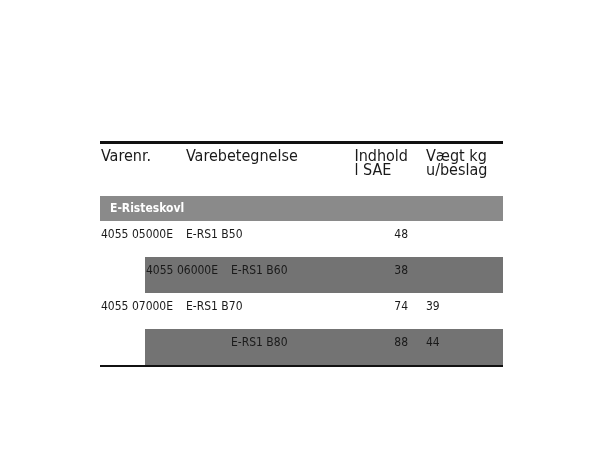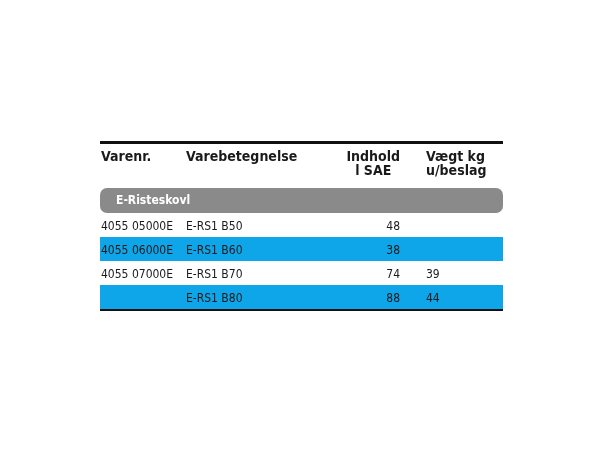--- a/index.html
+++ b/index.html
@@ -1,29 +1,29 @@
 <!DOCTYPE html>
 <html><head>
   <meta charset="utf-8">
   <style>
     html, body { margin: 0; padding: 0; background: #ffffff; }
     body { width: 600px; height: 450px; position: relative; overflow: hidden;
            font-family: "DejaVu Sans Condensed", "DejaVu Sans", sans-serif; color: #1a1a1a; }
     .table { position: absolute; left: 100px; top: 141px; width: 403px; }
     .top-rule { height: 3px; background: #111; }
-    .head { position: relative; height: 44px; font-weight: bold; font-size: 14px; line-height: 14px; }
+    .head { position: relative; height: 52px; font-weight: normal; font-size: 16px; line-height: 14px; }
     .head .c { position: absolute; top: 5px; }
     .col-varenr { left: 1px; }
     .col-betegn { left: 86px; }
-    .col-indhold { right: 103px; text-align: center; }
+    .col-indhold { right: 95px; text-align: left; }
     .col-vaegt { right: 3px; width: 74px; text-align: left; }
     .group { height: 25px; background: #8a8a8a; color: #fff; font-weight: bold; font-size: 12px;
-             line-height: 25px; padding-left: 16px; border-radius: 7px; }
-    .row { position: relative; height: 24px; font-size: 12px; line-height: 26px; }
-    .row.alt { background: #0ea5e9; }
+             line-height: 25px; padding-left: 10px; }
+    .row { position: relative; height: 36px; font-size: 12px; line-height: 26px; }
+    .row.alt { background: #737373; margin-left: 45px; }
     .row .c { position: absolute; top: 0; }
     .bottom-rule { height: 2px; background: #111; }
     .head .c span { display: block; }
   </style>
 </head>
 <body>
 
 <div class="table">
   <div class="top-rule"></div>
 

